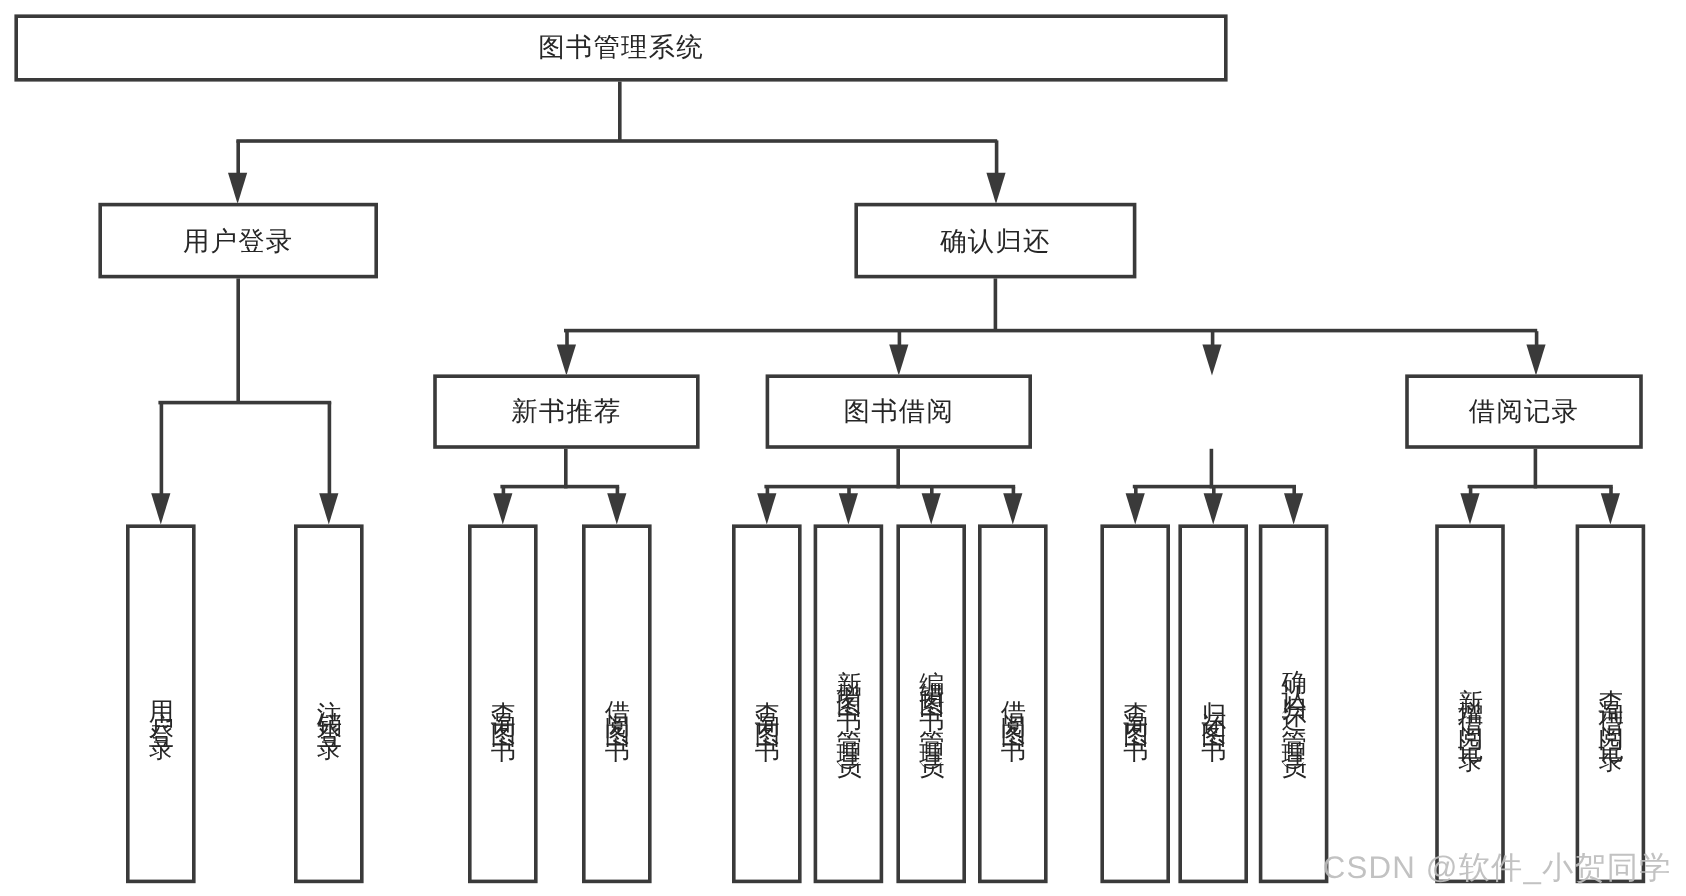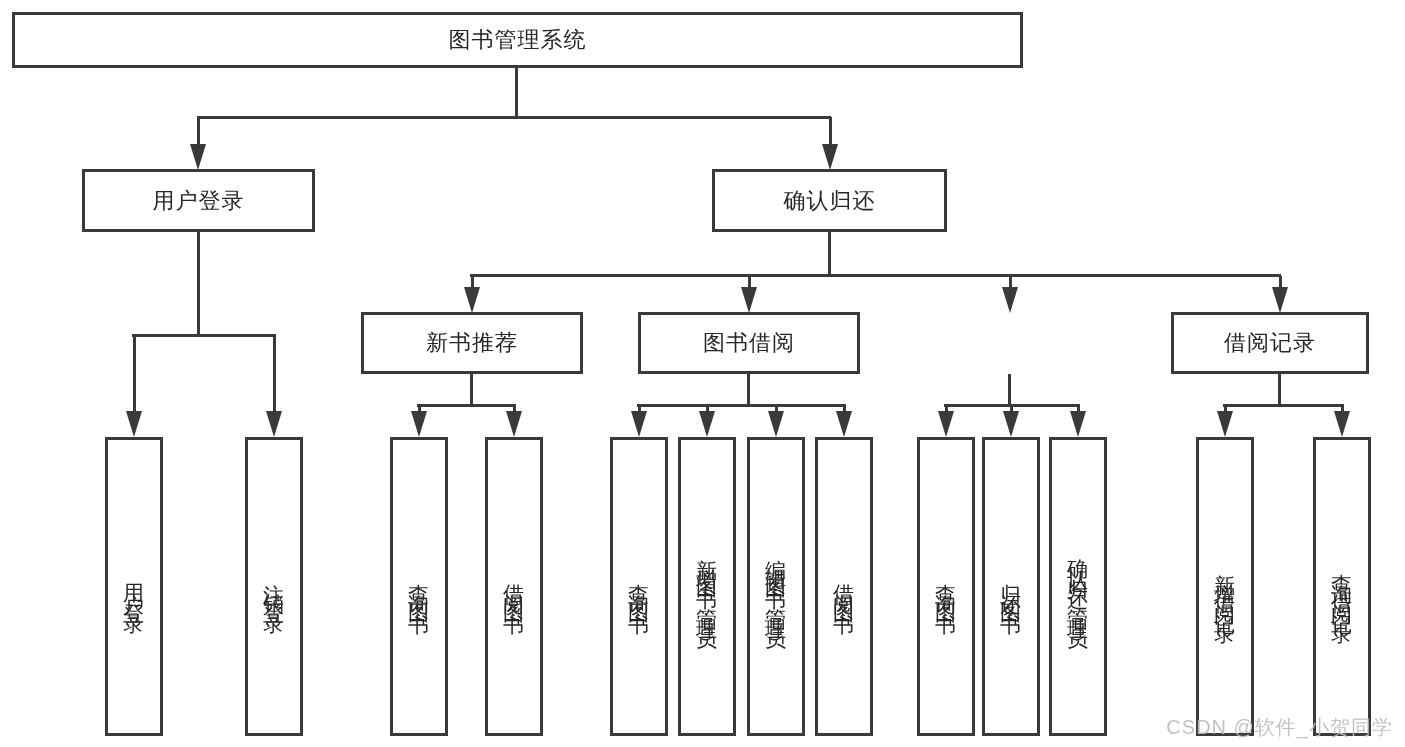--- a/index.html
+++ b/index.html
@@ -47,21 +47,21 @@
   }
   .arrow::after{
     content:"";position:absolute;left:0;bottom:0;width:0;height:0;
     border-left:8px solid transparent;
     border-right:8px solid transparent;
     border-top:26px solid var(--line-color);
   }
   .watermark{
     position:absolute;
     right:12px;bottom:6px;
-    font-size:20px;
+    font-size:26px;
     color:var(--wm-color);
     opacity:.92;
     letter-spacing:1px;
     white-space:nowrap;
   }
 </style>
 </head>
 <body>
 
 <div class="stage">

